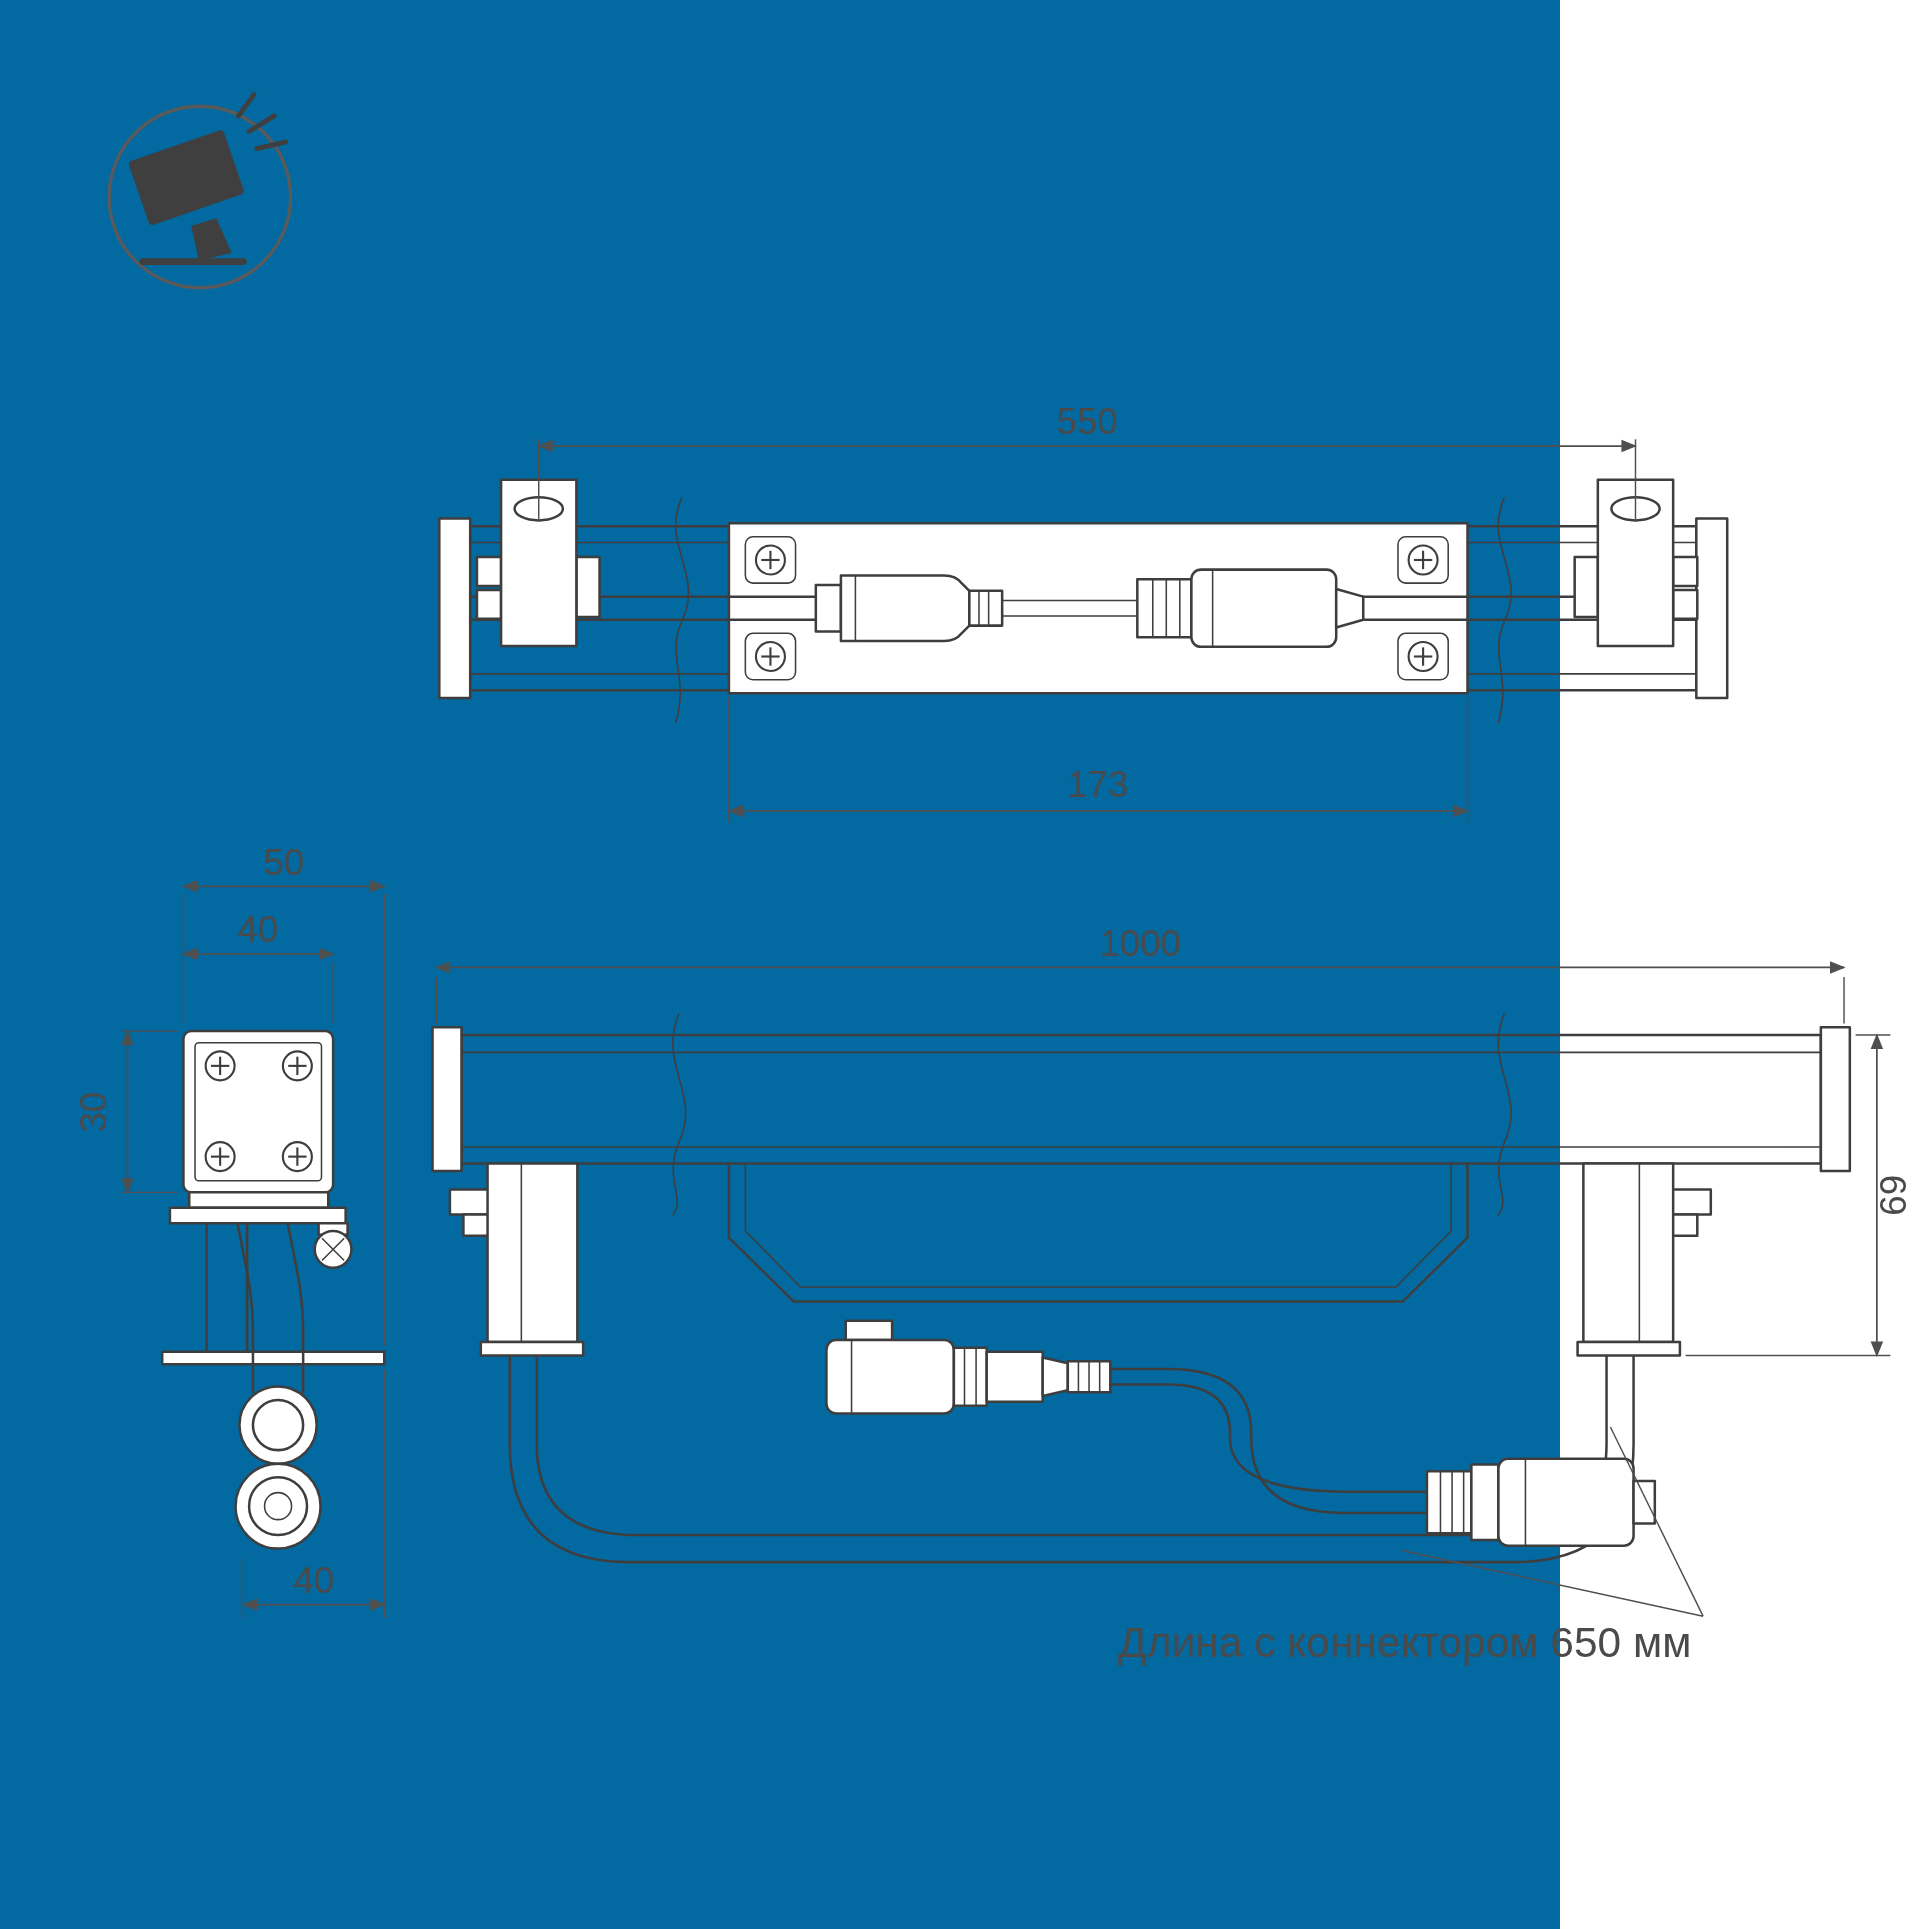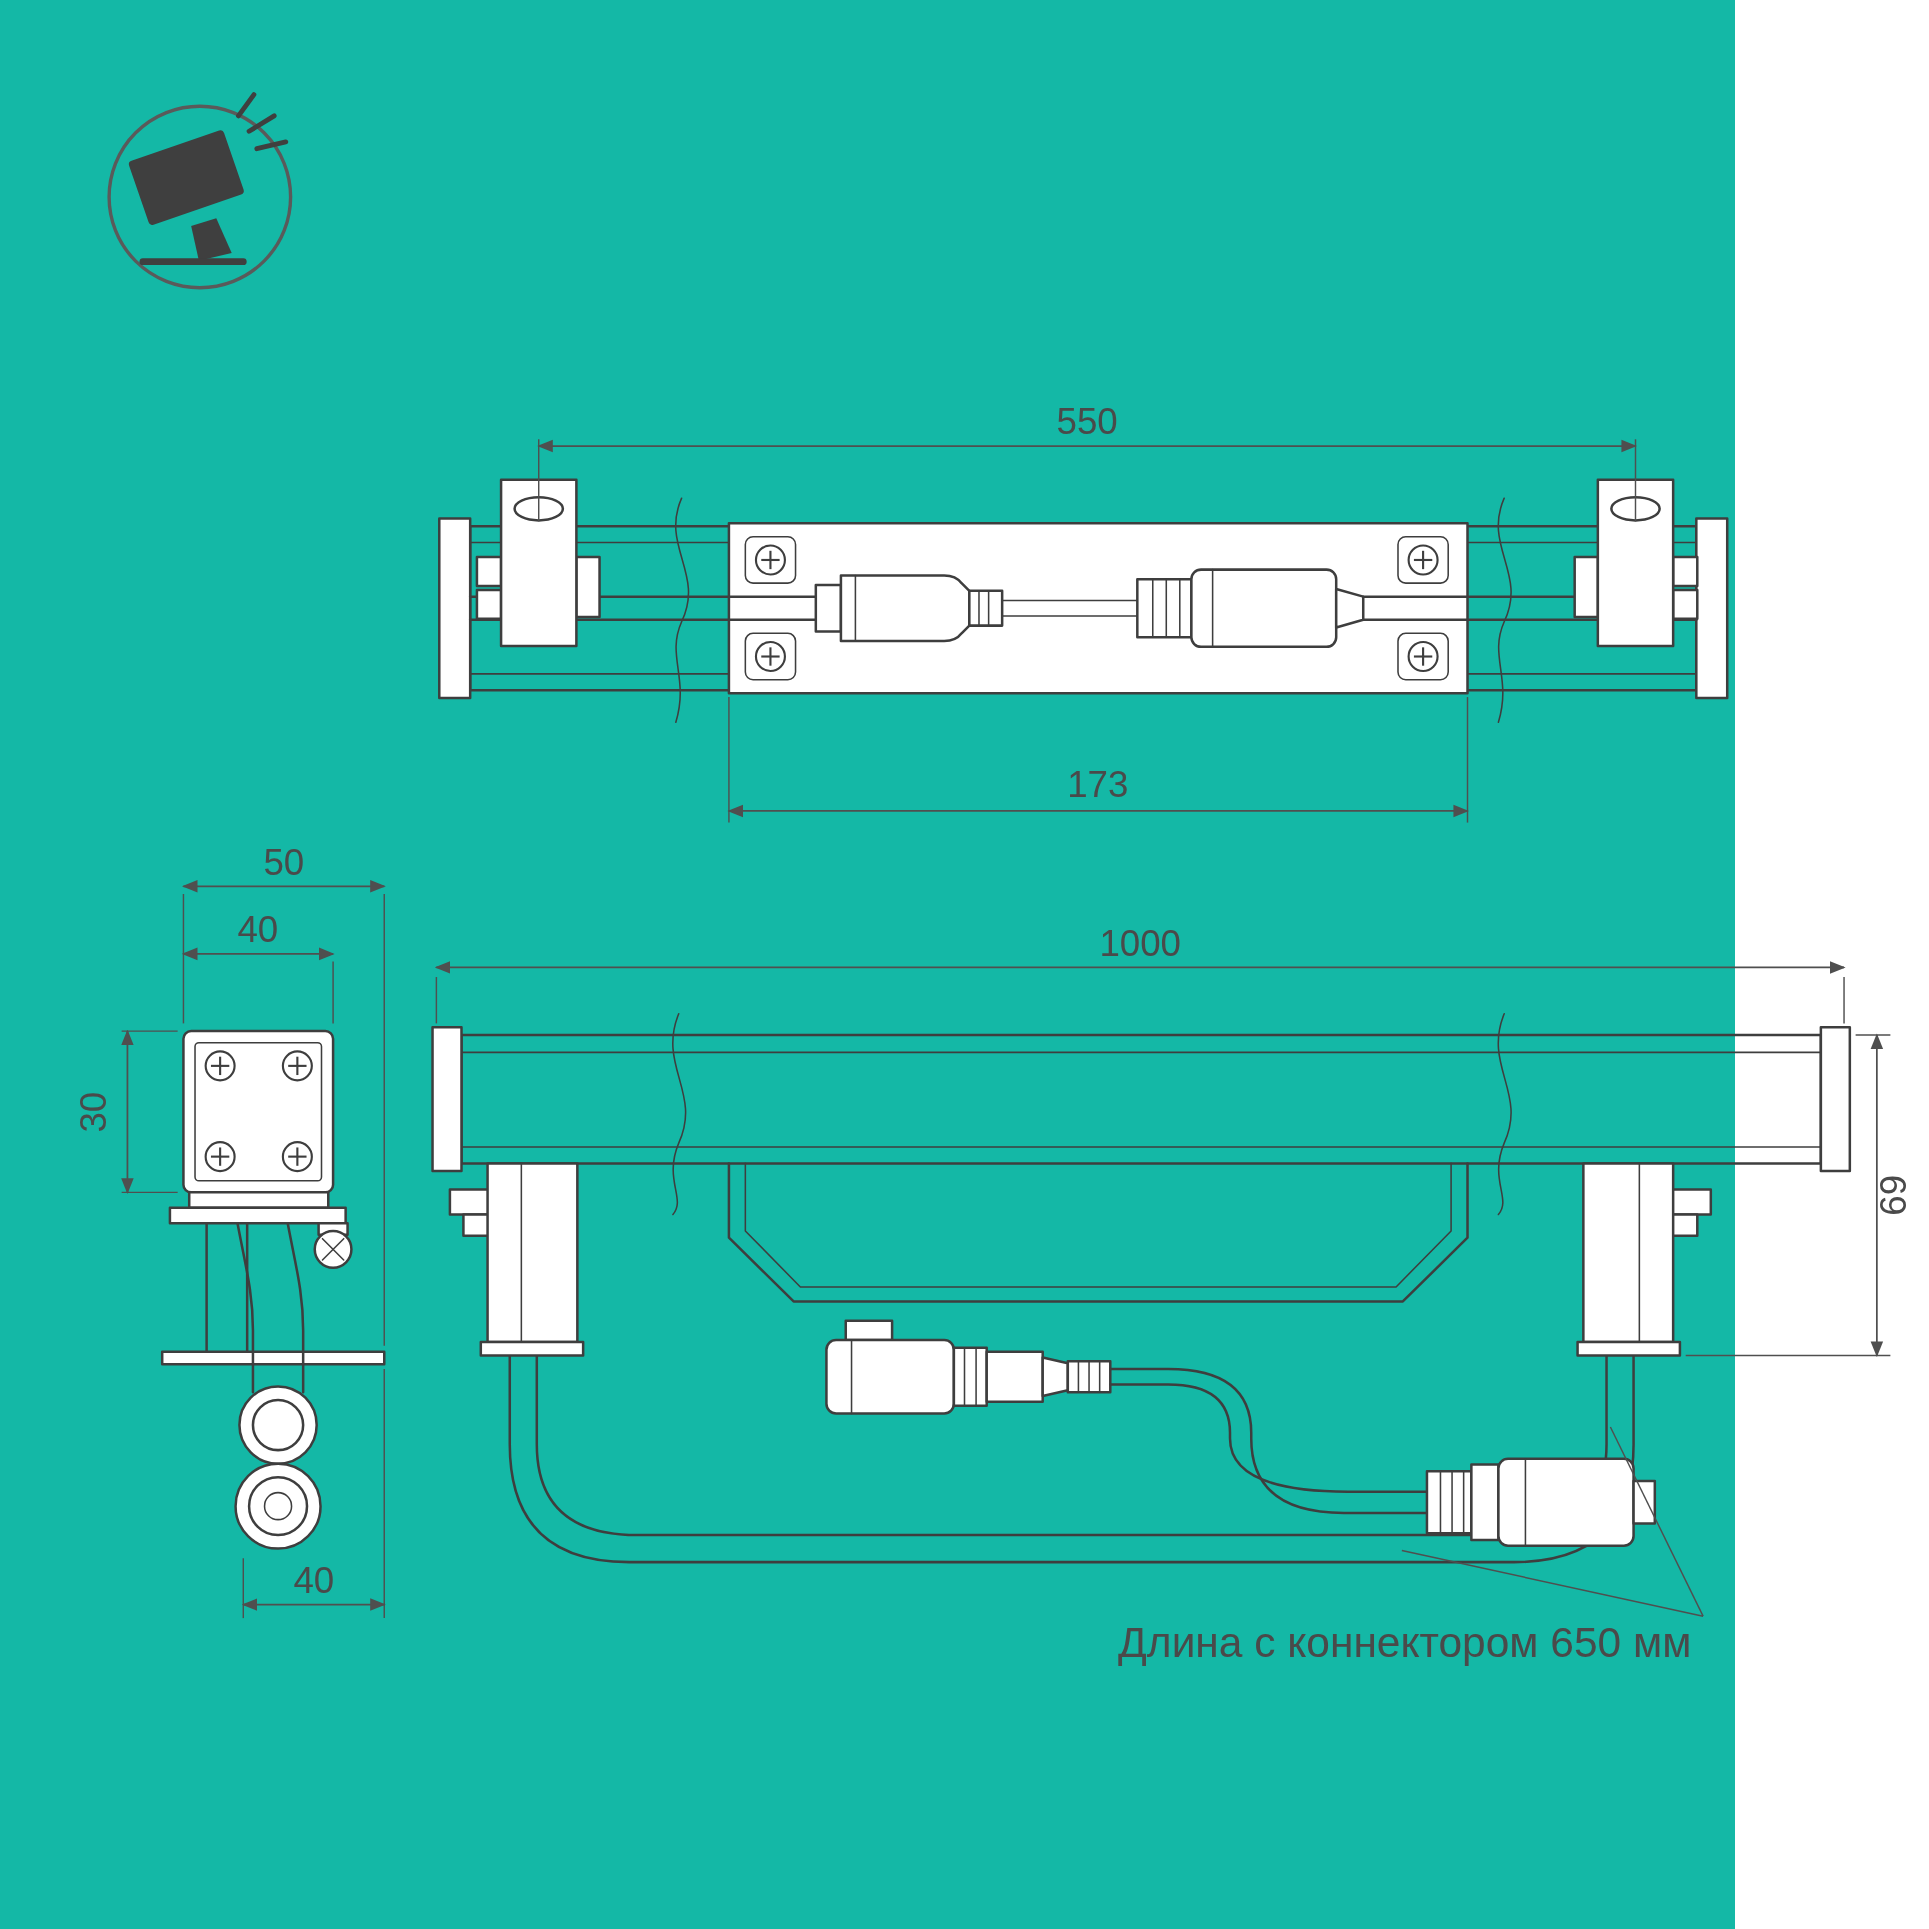--- a/index.html
+++ b/index.html
@@ -1,16 +1,16 @@
 <!DOCTYPE html>
 <html><head>
 <meta charset="utf-8">
 <style>
   html,body{margin:0;padding:0;background:#ffffff;}
-  .page{width:1735px;height:1929px;position:relative;background:#14b8a6;font-family:"Liberation Sans",sans-serif;}
+  .page{width:1560px;height:1929px;position:relative;background:#0369a1;font-family:"Liberation Sans",sans-serif;}
   svg{display:block;}
   .ln{fill:none;stroke:#3e3e3e;stroke-width:2.6;stroke-linecap:round;stroke-linejoin:round;}
   .lnf{fill:#ffffff;stroke:#3e3e3e;stroke-width:2.6;stroke-linejoin:round;}
   .thin{fill:none;stroke:#3e3e3e;stroke-width:1.6;stroke-linecap:round;stroke-linejoin:round;}
   .dim{fill:none;stroke:#4f4f4f;stroke-width:1.8;}
   .ext{fill:none;stroke:#4f4f4f;stroke-width:1.5;}
   .dimtxt{font-family:"Liberation Sans",sans-serif;font-size:38px;fill:#4a4a4a;text-anchor:middle;}
   .note{font-family:"Liberation Sans",sans-serif;font-size:44px;fill:#4a4a4a;text-anchor:middle;}
   .dark{fill:#3f3f3f;stroke:none;}
   .ray{stroke:#3f3f3f;stroke-width:5;stroke-linecap:round;}

